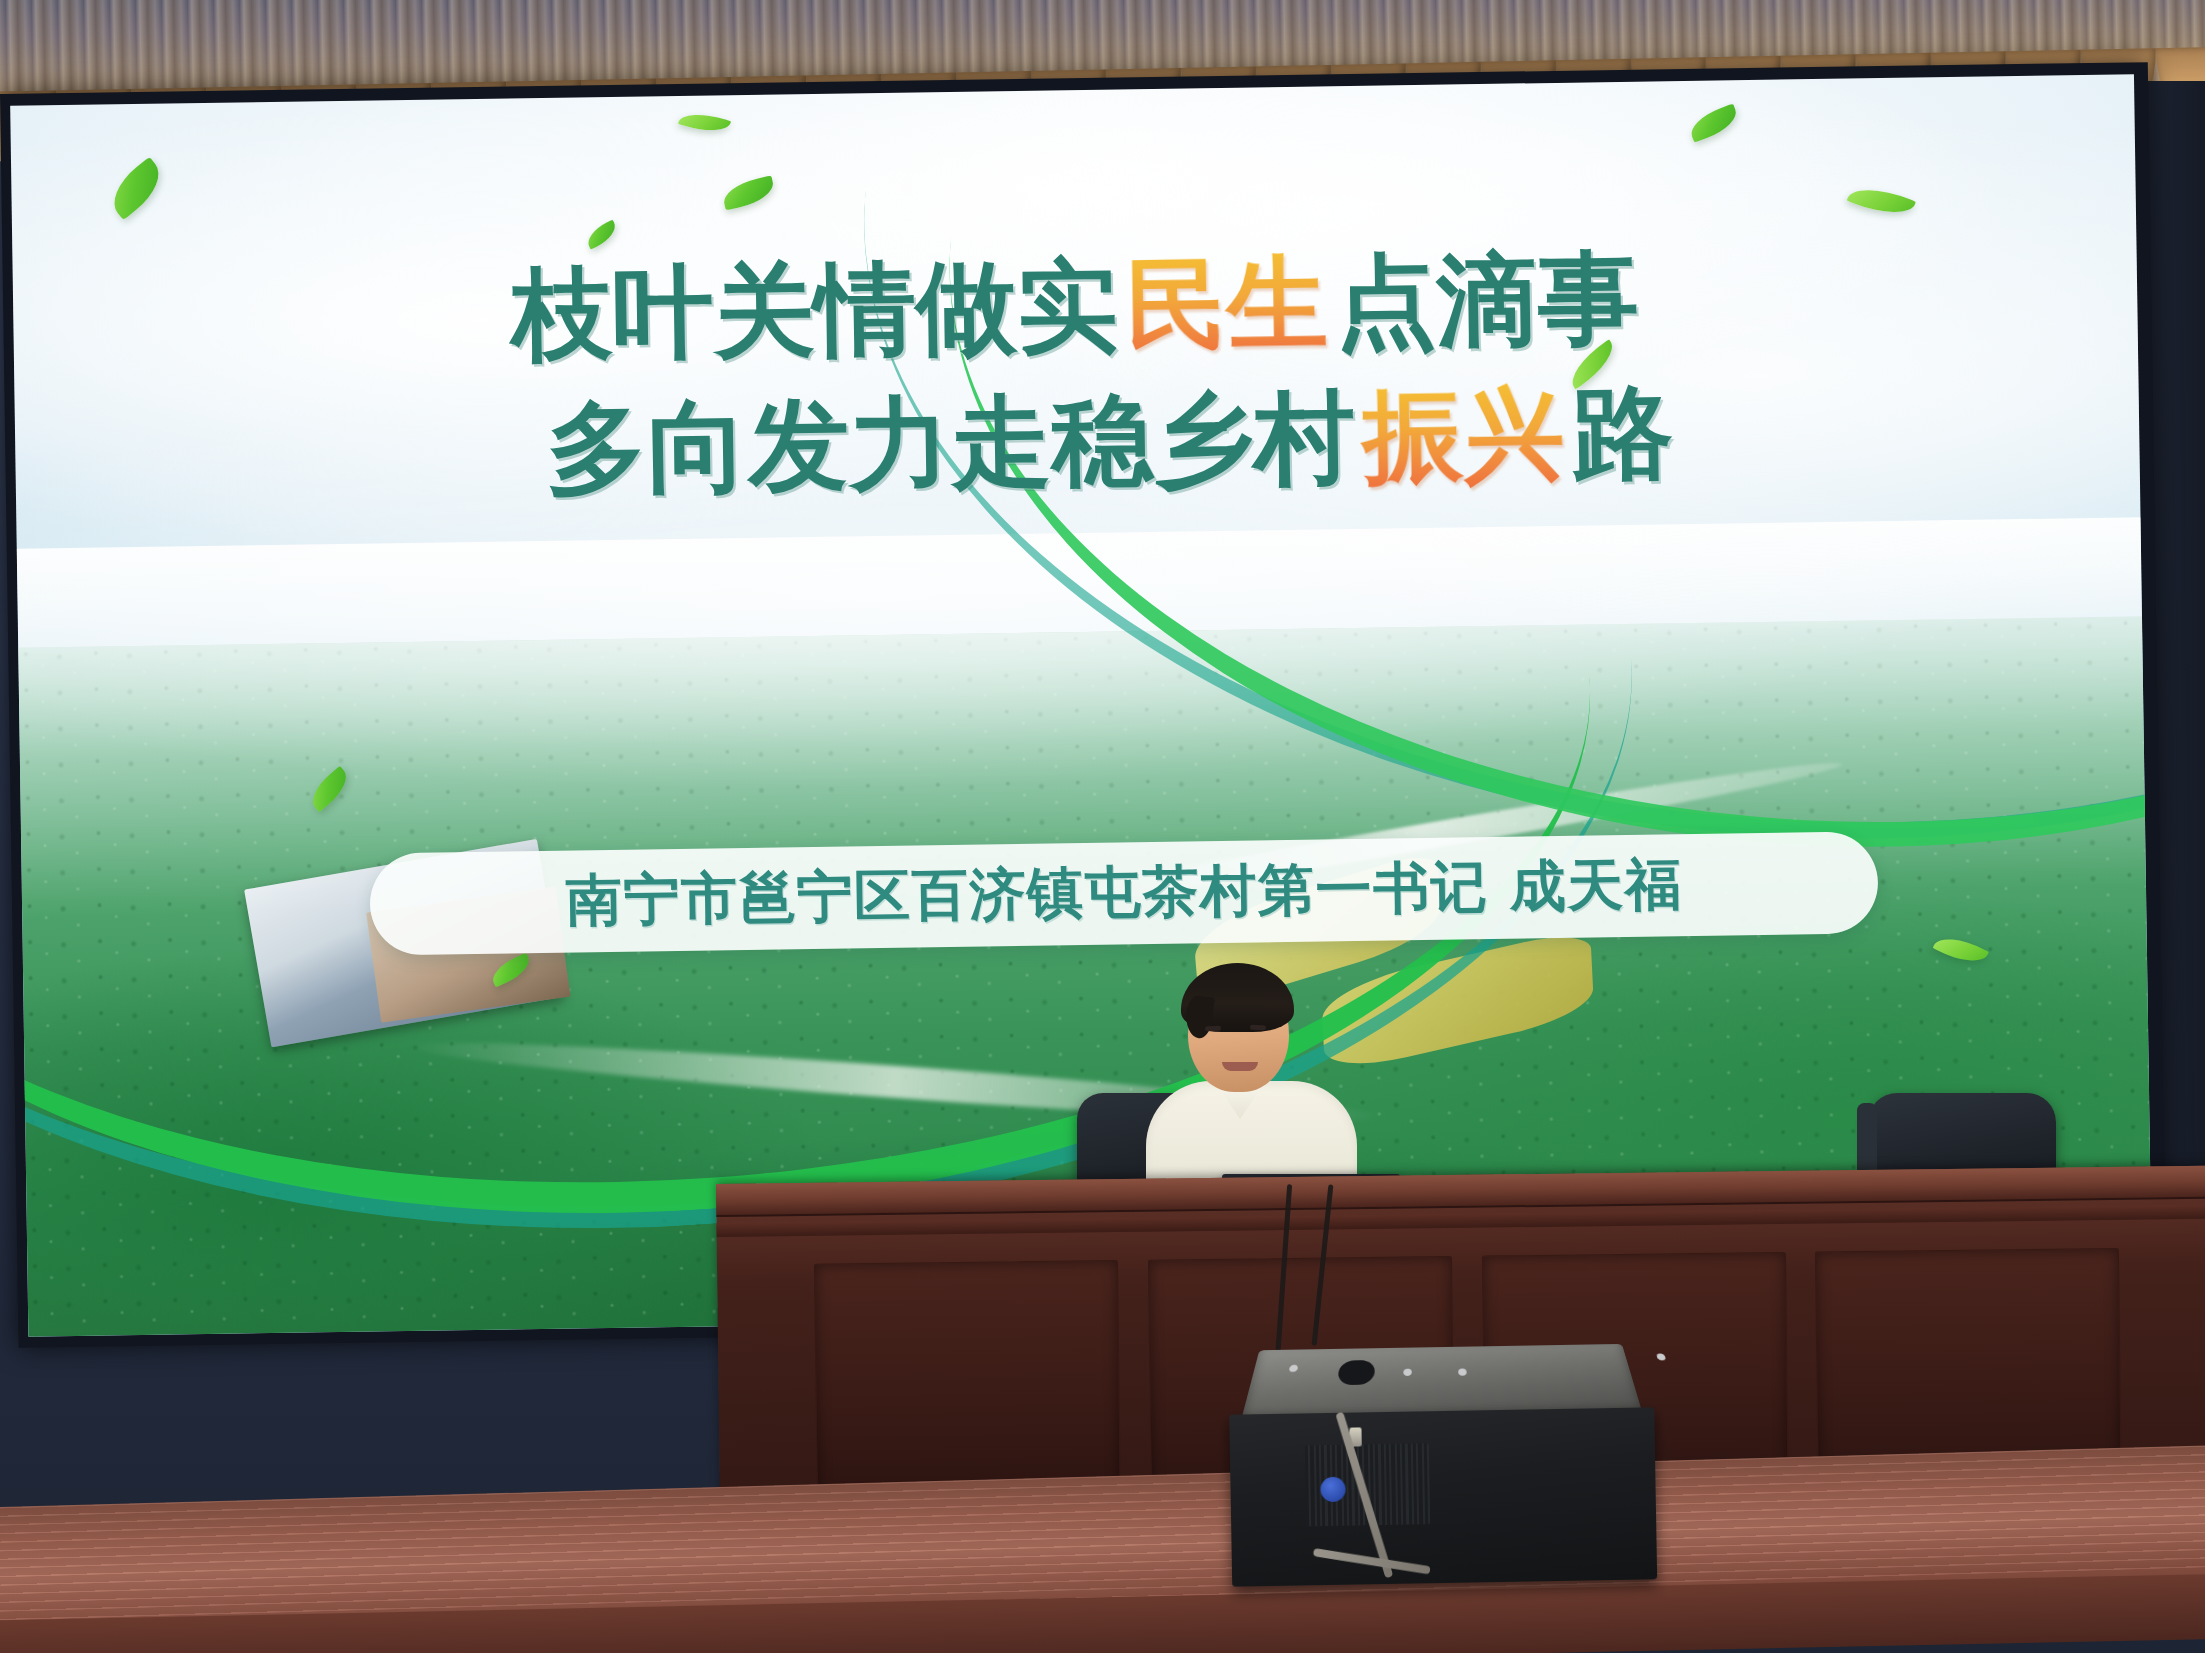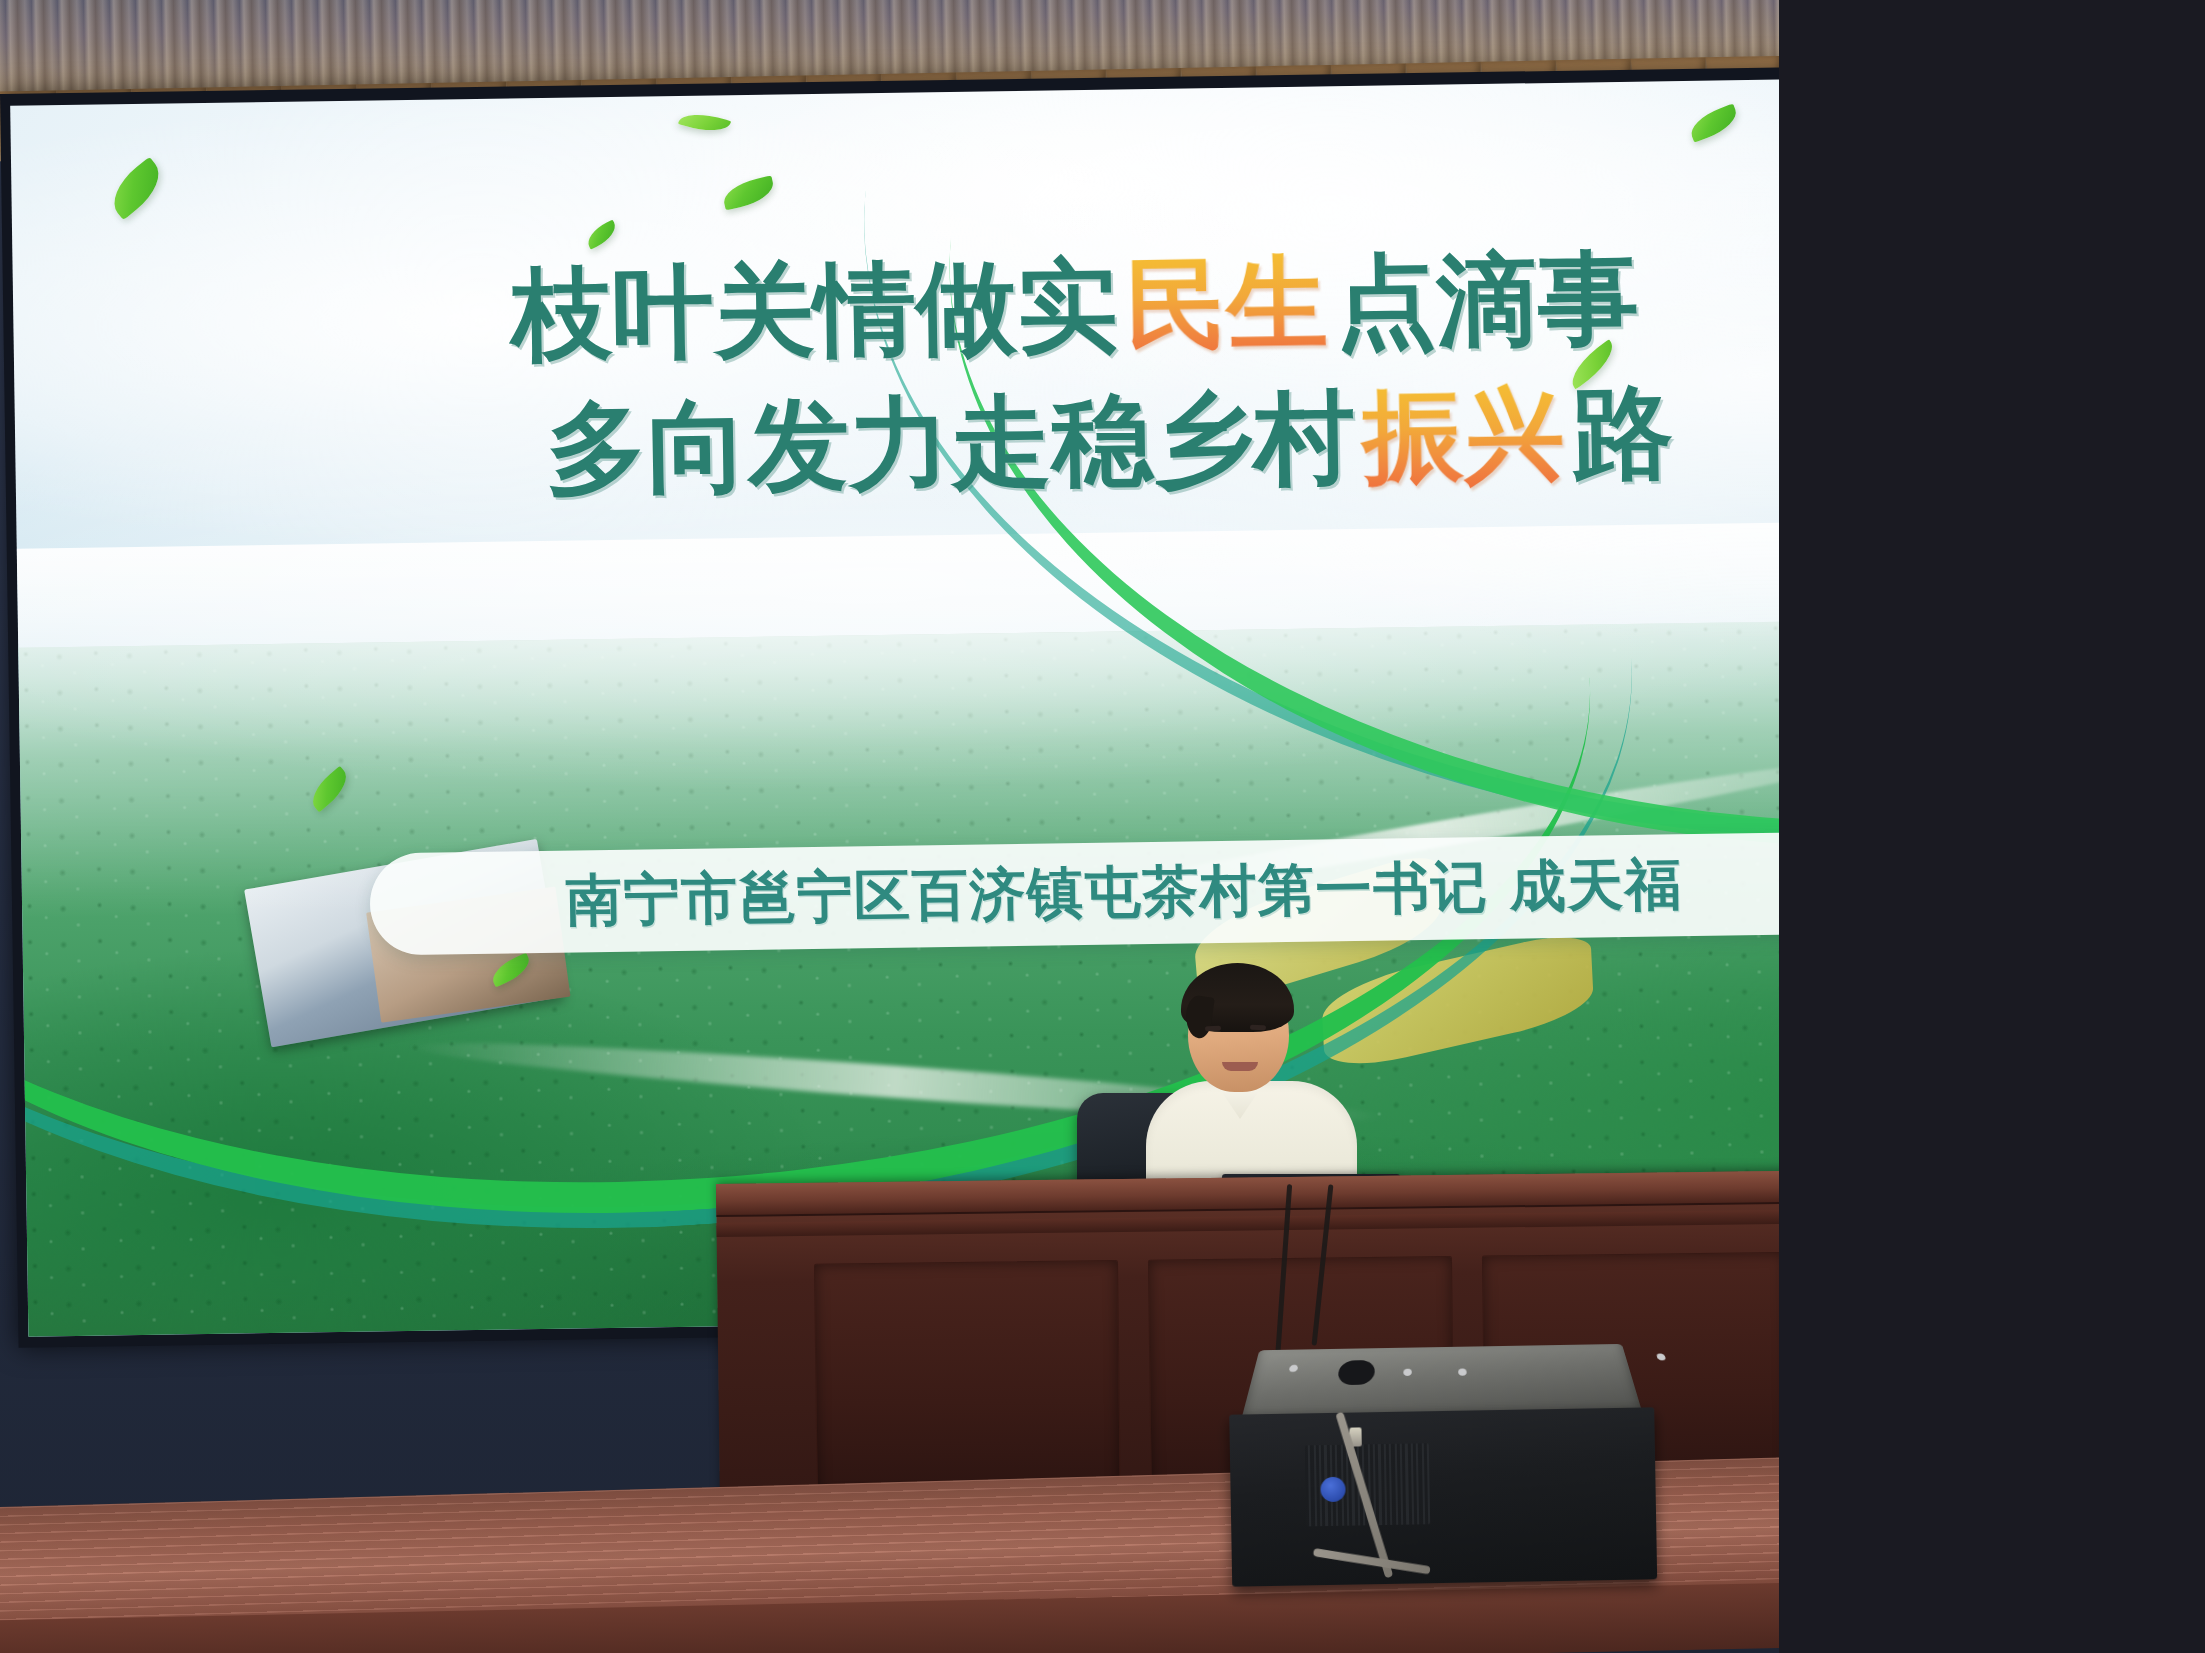--- a/index.html
+++ b/index.html
@@ -1,20 +1,20 @@
 <!DOCTYPE html>
 <html style="font-size:8.6px"><head>
 <meta charset="utf-8">
 <style>
   html,body{margin:0;padding:0;background:#1a1a22;}
   body{font-family:"Liberation Sans","DejaVu Sans",sans-serif;}
 
   #stage{
     position:relative;
-    width:1779px;height:1654px;
+    width:2205px;height:1654px;
     overflow:hidden;
     background:#2b3347;
   }
 
   
   .wall{
     position:absolute;inset:0;
     background:linear-gradient(180deg,#3a4560 0%,#2e3850 30%,#262f44 55%,#1d2433 100%);
   }
 

